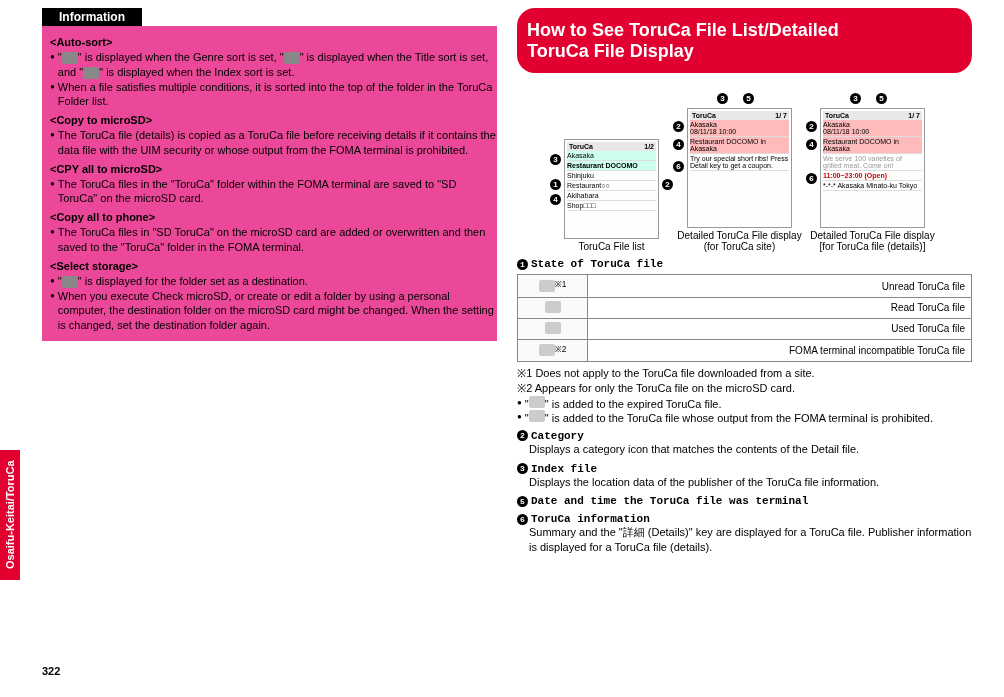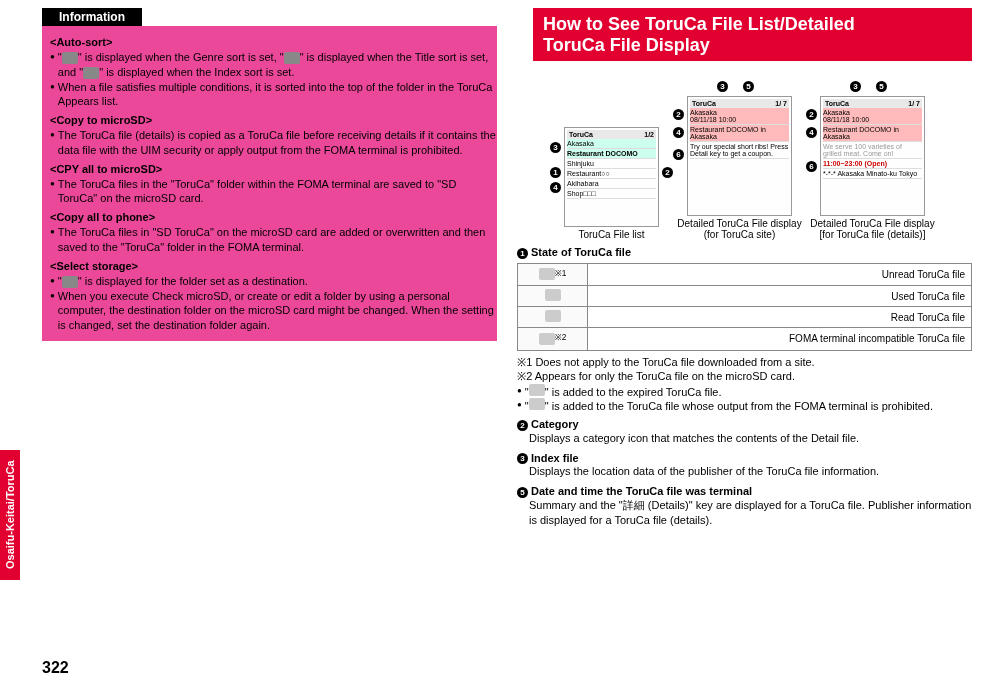--- a/index.html
+++ b/index.html
@@ -25,21 +25,21 @@
     display: flex;
     align-items: center;
     justify-content: center;
     font-weight: bold;
     font-size: 11px;
   }
   .page-number {
     position: absolute;
     left: 42px;
     bottom: 20px;
-    font-size: 16px;
+    font-size: 11px;
     font-weight: bold;
     text-align: right;
   }
   .columns {
     display: flex;
     flex: 1;
     padding: 8px 30px 40px 42px;
     gap: 20px;
   }
   .col { flex: 1; }
@@ -79,24 +79,23 @@
     height: 12px;
     background: #888;
     border-radius: 2px;
     vertical-align: middle;
   }
   .banner {
     background: #e20031;
     color: #fff;
     font-weight: bold;
     font-size: 18px;
-    padding: 6px 10px;
-    border-radius: 0;
+    padding: 12px 10px;
+    border-radius: 18px;
     line-height: 1.15;
-    margin-left: 16px;
   }
   .figures {
     display: flex;
     gap: 8px;
     margin: 20px 0 6px 0;
     justify-content: center;
     align-items: flex-end;
   }
   .figure {
     text-align: center;
@@ -126,20 +125,21 @@
     color: #fff;
     font-size: 8px;
     align-items: center;
     justify-content: center;
     font-weight: bold;
   }
   .callout-row { position: absolute; display:flex; gap:4px;}
   .numbered-heading {
     font-weight: bold;
     margin-top: 6px;
+    font-family: Liberation Mono, monospace;
   }
   .numbered-heading .callout { margin-right: 3px; vertical-align: middle;}
   .state-table {
     border-collapse: collapse;
     width: 100%;
     margin: 4px 0;
   }
   .state-table td {
     border: 1px solid #888;
     padding: 3px 6px;
@@ -174,26 +174,26 @@
   <div class="col col-left">
     <div class="info-header">Information</div>
     <div class="info-body">
       <div class="subhead">&lt;Auto-sort&gt;</div>
       <div class="bullet">
           <span>
         <span>"</span><span class="inline-icon"></span><span>" is displayed when the Genre sort is set, "</span><span class="inline-icon"></span><span>" is displayed when the Title sort is set, and "</span><span class="inline-icon"></span><span>" is displayed when the Index sort is set.</span>
       </span>
         </div>
       <div class="bullet">
-          <span>When a file satisfies multiple conditions, it is sorted into the top of the folder in the ToruCa Appears list.</span>
+          <span>When a file satisfies multiple conditions, it is sorted into the top of the folder in the ToruCa Folder list.</span>
         </div>
 
       <div class="subhead">&lt;Copy to microSD&gt;</div>
       <div class="bullet">
-          <span>The ToruCa file (details) is copied as a ToruCa file before receiving details if it contains the data file with the UIM security or apply output from the FOMA terminal is prohibited.</span>
+          <span>The ToruCa file (details) is copied as a ToruCa file before receiving details if it contains the data file with the UIM security or whose output from the FOMA terminal is prohibited.</span>
         </div>
 
       <div class="subhead">&lt;CPY all to microSD&gt;</div>
       <div class="bullet">
           <span>The ToruCa files in the "ToruCa" folder within the FOMA terminal are saved to "SD ToruCa" on the microSD card.</span>
         </div>
 
       <div class="subhead">&lt;Copy all to phone&gt;</div>
       <div class="bullet">
           <span>The ToruCa files in "SD ToruCa" on the microSD card are added or overwritten and then saved to the "ToruCa" folder in the FOMA terminal.</span>
@@ -319,25 +319,25 @@
     </div>
 
     <table class="state-table">
       <tbody>
           <tr>
         <td><span class="small-icon"></span><sup>※1</sup></td>
         <td>Unread ToruCa file</td>
       </tr>
       <tr>
         <td><span class="small-icon"></span></td>
-        <td>Used ToruCa file</td>
+        <td>Read ToruCa file</td>
       </tr>
       <tr>
         <td><span class="small-icon"></span></td>
-        <td>Read ToruCa file</td>
+        <td>Used ToruCa file</td>
       </tr>
       <tr>
         <td><span class="small-icon"></span><sup>※2</sup></td>
         <td>FOMA terminal incompatible ToruCa file</td>
       </tr>
     </tbody>
       </table>
 
     <div class="notes">
       <p>※1 Does not apply to the ToruCa file downloaded from a site.</p>
@@ -362,15 +362,18 @@
     <div class="numbered-heading">
       <span class="callout">3</span><span>Index file</span>
     </div>
     <div class="desc">Displays the location data of the publisher of the ToruCa file information.</div>
 
 
     <div class="numbered-heading">
       <span class="callout">5</span><span>Date and time the ToruCa file was terminal</span>
     </div>
 
+    <div class="numbered-heading">
+      <span class="callout">6</span><span>ToruCa information</span>
+    </div>
     <div class="desc">Summary and the "詳細 (Details)" key are displayed for a ToruCa file. Publisher information is displayed for a ToruCa file (details).</div>
   </div>
 </div>
 
 </body></html>

